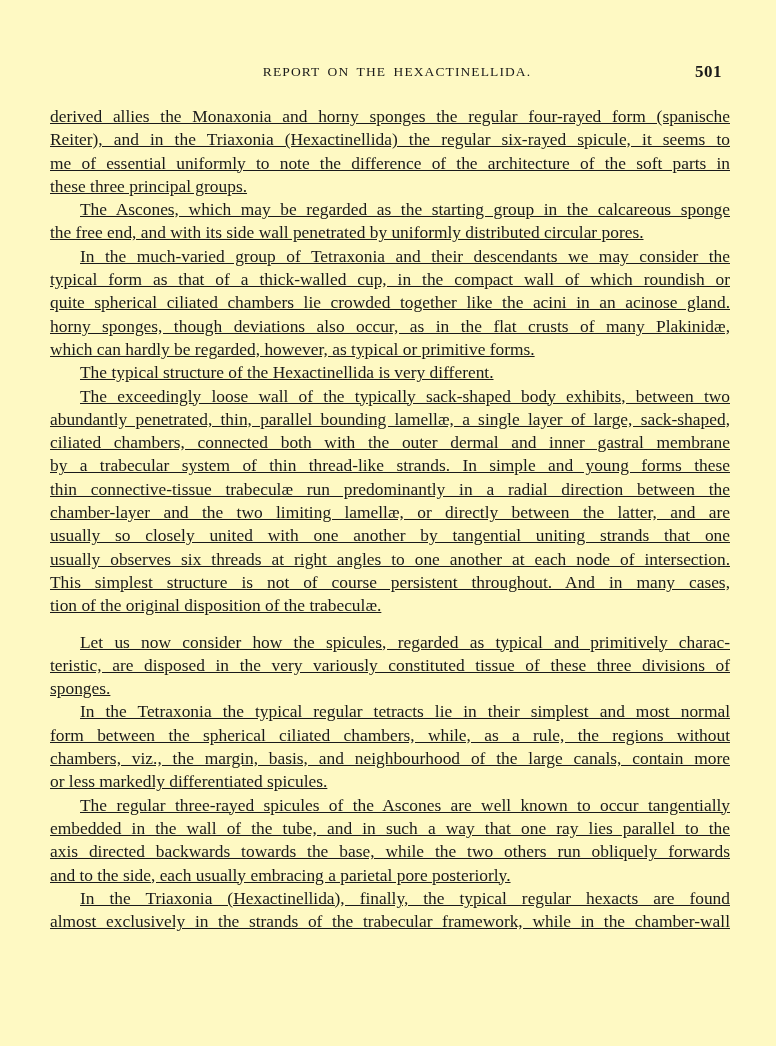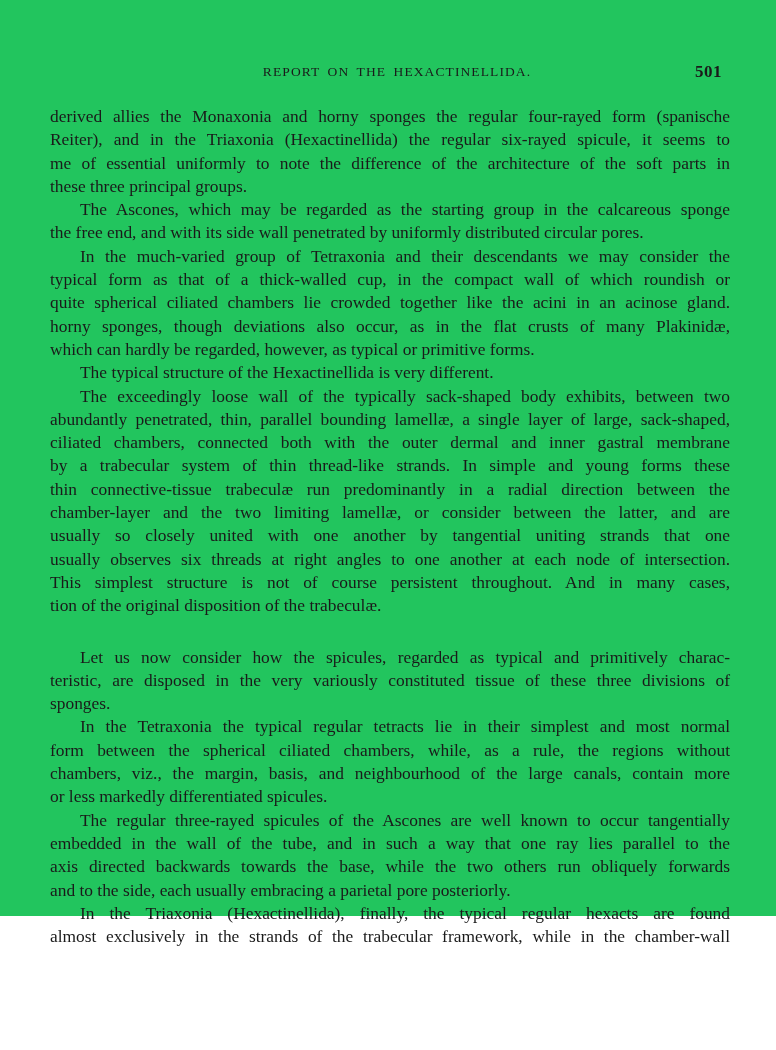--- a/index.html
+++ b/index.html
@@ -12,22 +12,22 @@
       height: 1050px;
       position: relative;
       overflow: hidden;
       color: #1a1a1a;
       font-family: "Liberation Serif", "DejaVu Serif", serif;
     }
     .page {
       position: absolute;
       left: 0; top: 0;
       width: 776px;
-      height: 916px;
-      background: #22c55e;
+      height: 1046px;
+      background: #fef9c3;
     }
     .running-head {
       position: absolute;
       top: 64px;
       left: 50px;
       width: 680px;
       height: 22px;
     }
     .running-title {
       position: absolute;
@@ -47,32 +47,33 @@
       font-weight: bold;
       letter-spacing: 0.5px;
     }
     .body-text {
       position: absolute;
       left: 50px;
       top: 105px;
       width: 680px;
       font-size: 17.4px;
       line-height: 23.3px;
+      text-decoration: underline;
     }
     .para {
       margin: 0;
       text-align: justify;
       text-indent: 30px;
       hyphens: manual;
     }
     .para.noindent {
       text-indent: 0;
     }
     .para.section-break {
-      margin-top: 28px;
+      margin-top: 13px;
     }
     .line {
       display: block;
       text-align: justify;
       text-align-last: justify;
       white-space: nowrap;
     }
     .line.last {
       text-align-last: left;
     }
@@ -111,21 +112,21 @@
       </div>
       <div class="para noindent">
         <span class="line first last">The typical structure of the Hexactinellida is very different.</span>
       </div>
       <div class="para noindent">
         <span class="line first">The exceedingly loose wall of the typically sack-shaped body exhibits, between two</span>
         <span class="line">abundantly penetrated, thin, parallel bounding lamellæ, a single layer of large, sack-shaped,</span>
         <span class="line">ciliated chambers, connected both with the outer dermal and inner gastral membrane</span>
         <span class="line">by a trabecular system of thin thread-like strands.  In simple and young forms these</span>
         <span class="line">thin connective-tissue trabeculæ run predominantly in a radial direction between the</span>
-        <span class="line">chamber-layer and the two limiting lamellæ, or consider between the latter, and are</span>
+        <span class="line">chamber-layer and the two limiting lamellæ, or directly between the latter, and are</span>
         <span class="line">usually so closely united with one another by tangential uniting strands that one</span>
         <span class="line">usually observes six threads at right angles to one another at each node of intersection.</span>
         <span class="line">This simplest structure is not of course persistent throughout.  And in many cases,</span>
         <span class="line last">tion of the original disposition of the trabeculæ.</span>
       </div>
       <div class="para noindent section-break">
         <span class="line first">Let us now consider how the spicules, regarded as typical and primitively charac-</span>
         <span class="line">teristic, are disposed in the very variously constituted tissue of these three divisions of</span>
         <span class="line last">sponges.</span>
       </div>

